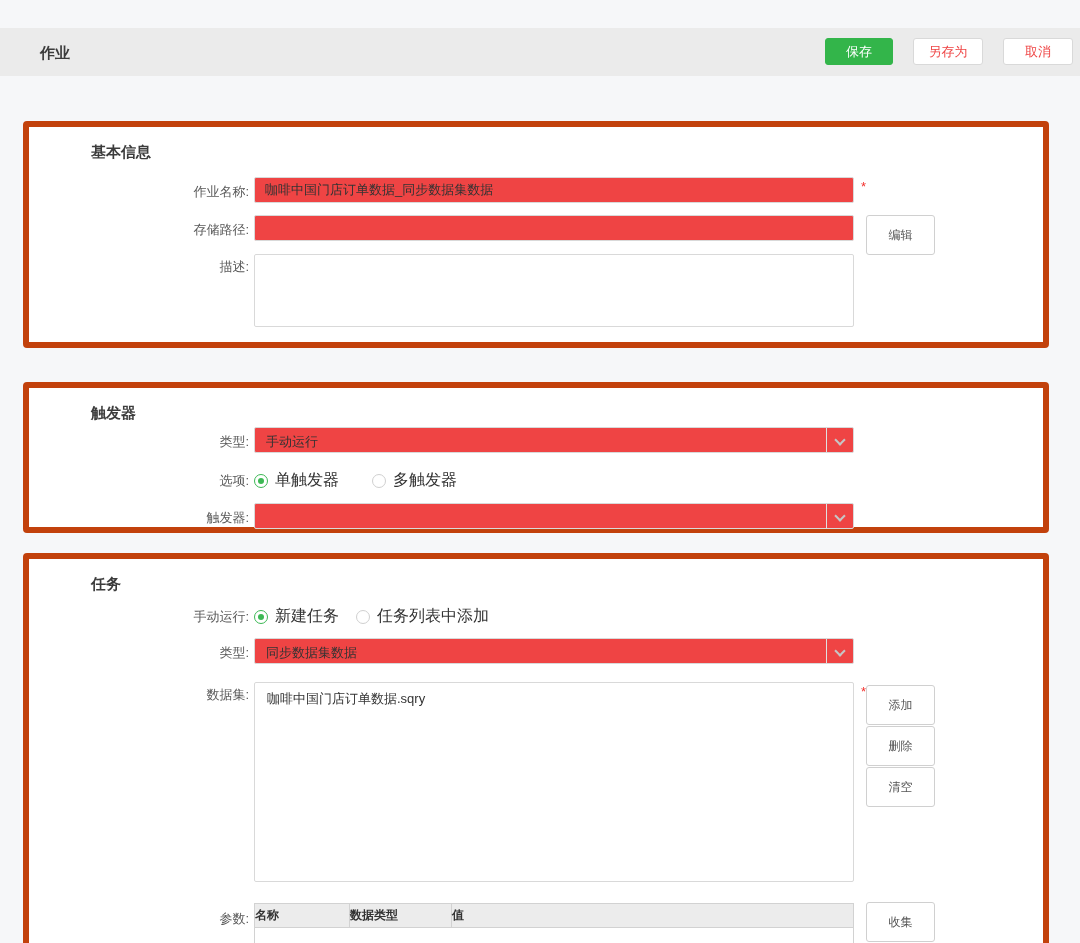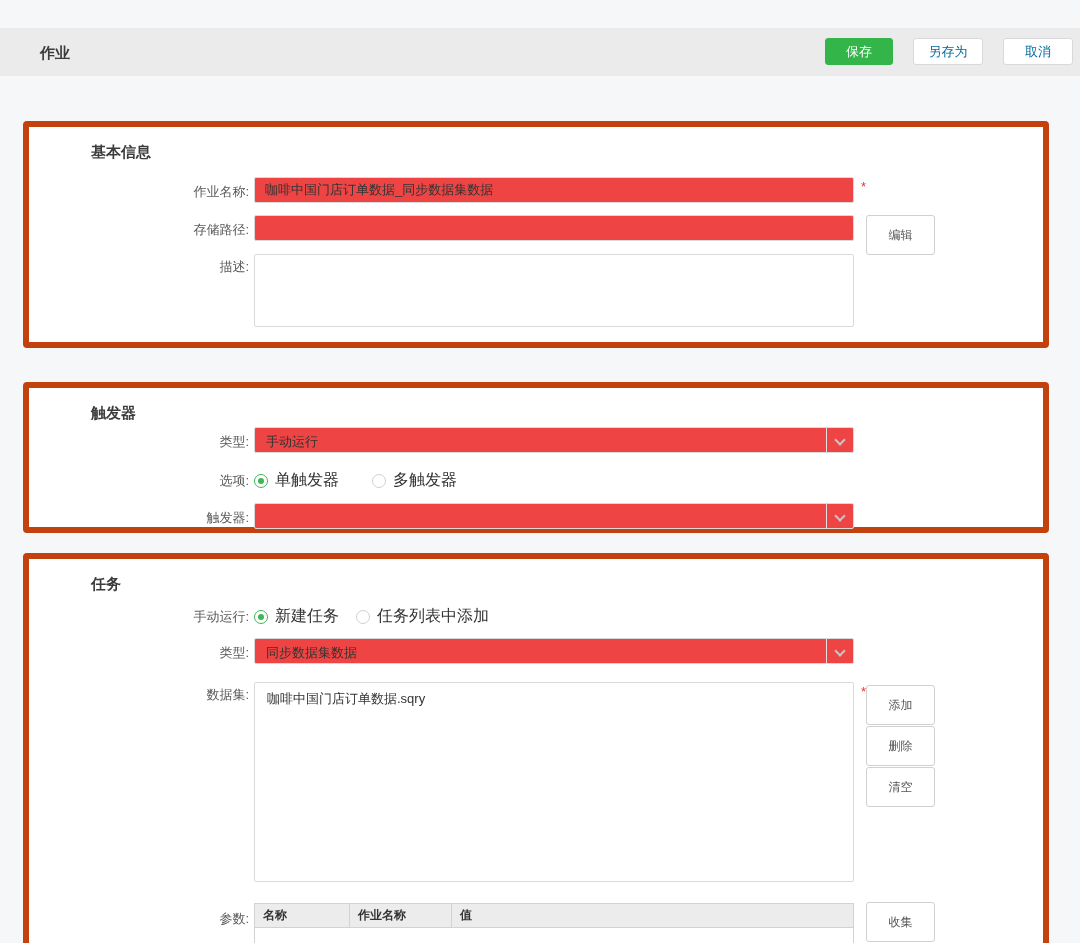--- a/index.html
+++ b/index.html
@@ -9,21 +9,21 @@
     background:#f6f7f9;
     font-family:"Liberation Sans","DejaVu Sans",sans-serif;
     color:#333;
   }
   
   .topbar { position:absolute; top:0; left:0; width:1080px; height:48px; background:#ebebeb;margin-top:28px; }
   .topbar-title { position:absolute; left:40px; top:16px; font-size:15px; font-weight:bold; color:#3c3c3c; }
   .tb-btn {
     position:absolute; top:10px; height:27px; font-size:13px;
     background:#fff; border:1px solid #d9d9d9; border-radius:3px;
-    color:#0369a1; cursor:pointer; text-align:center; line-height:25px;
+    color:#ef4444; cursor:pointer; text-align:center; line-height:25px;
   }
   .tb-btn.primary { background:#33b54a; border-color:#33b54a; color:#fff; }
   #btn-save   { left:825px; width:68px; }
   #btn-saveas { left:913px; width:70px; }
   #btn-cancel { left:1003px; width:70px; }
 
   
   .card {
     position:absolute; left:23px; width:1026px;
     background:#fff; border:6px solid #c2410c; border-radius:4px;
@@ -89,21 +89,21 @@
   .list-item { padding:7px 12px; font-size:13px; color:#333; }
 
   
   .ptable {
     position:absolute; left:225px; top:344px; width:600px;
     border:1px solid #d2d2d2; background:#fff;
   }
   .ptable-head { display:flex; height:24px; background:#ececec; border-bottom:1px solid #d2d2d2; }
   .ptable-head .th {
     font-size:12px; font-weight:bold; color:#333; line-height:23px;
-    padding-left:8px; border-right:1px solid #d2d2d2;
+    border-right:1px solid #d2d2d2;
   }
   .th.c1 { width:95px; } .th.c2 { width:102px; } .th.c3 { flex:1; border-right:none; }
   .ptable-body { height:60px; }
 </style>
 </head>
 <body>
 
 <div class="topbar">
   <div class="topbar-title">作业</div>
   <button class="tb-btn primary" id="btn-save">保存</button>
@@ -187,20 +187,20 @@
   </div>
   <span class="req" style="left:832px; top:125px;">*</span>
   <button class="side-btn" style="top:126px;">添加</button>
   <button class="side-btn" style="top:167px;">删除</button>
   <button class="side-btn" style="top:208px;">清空</button>
 
   <div class="row-label" style="top:351px;">参数:</div>
   <div class="ptable">
     <div class="ptable-head">
       <div class="th c1">名称</div>
-      <div class="th c2">作业名称</div>
+      <div class="th c2">数据类型</div>
       <div class="th c3">值</div>
     </div>
     <div class="ptable-body"></div>
   </div>
   <button class="side-btn" style="top:343px;">收集</button>
   <button class="side-btn" style="top:384px;">添加</button>
 </div>
 
 </body></html>

